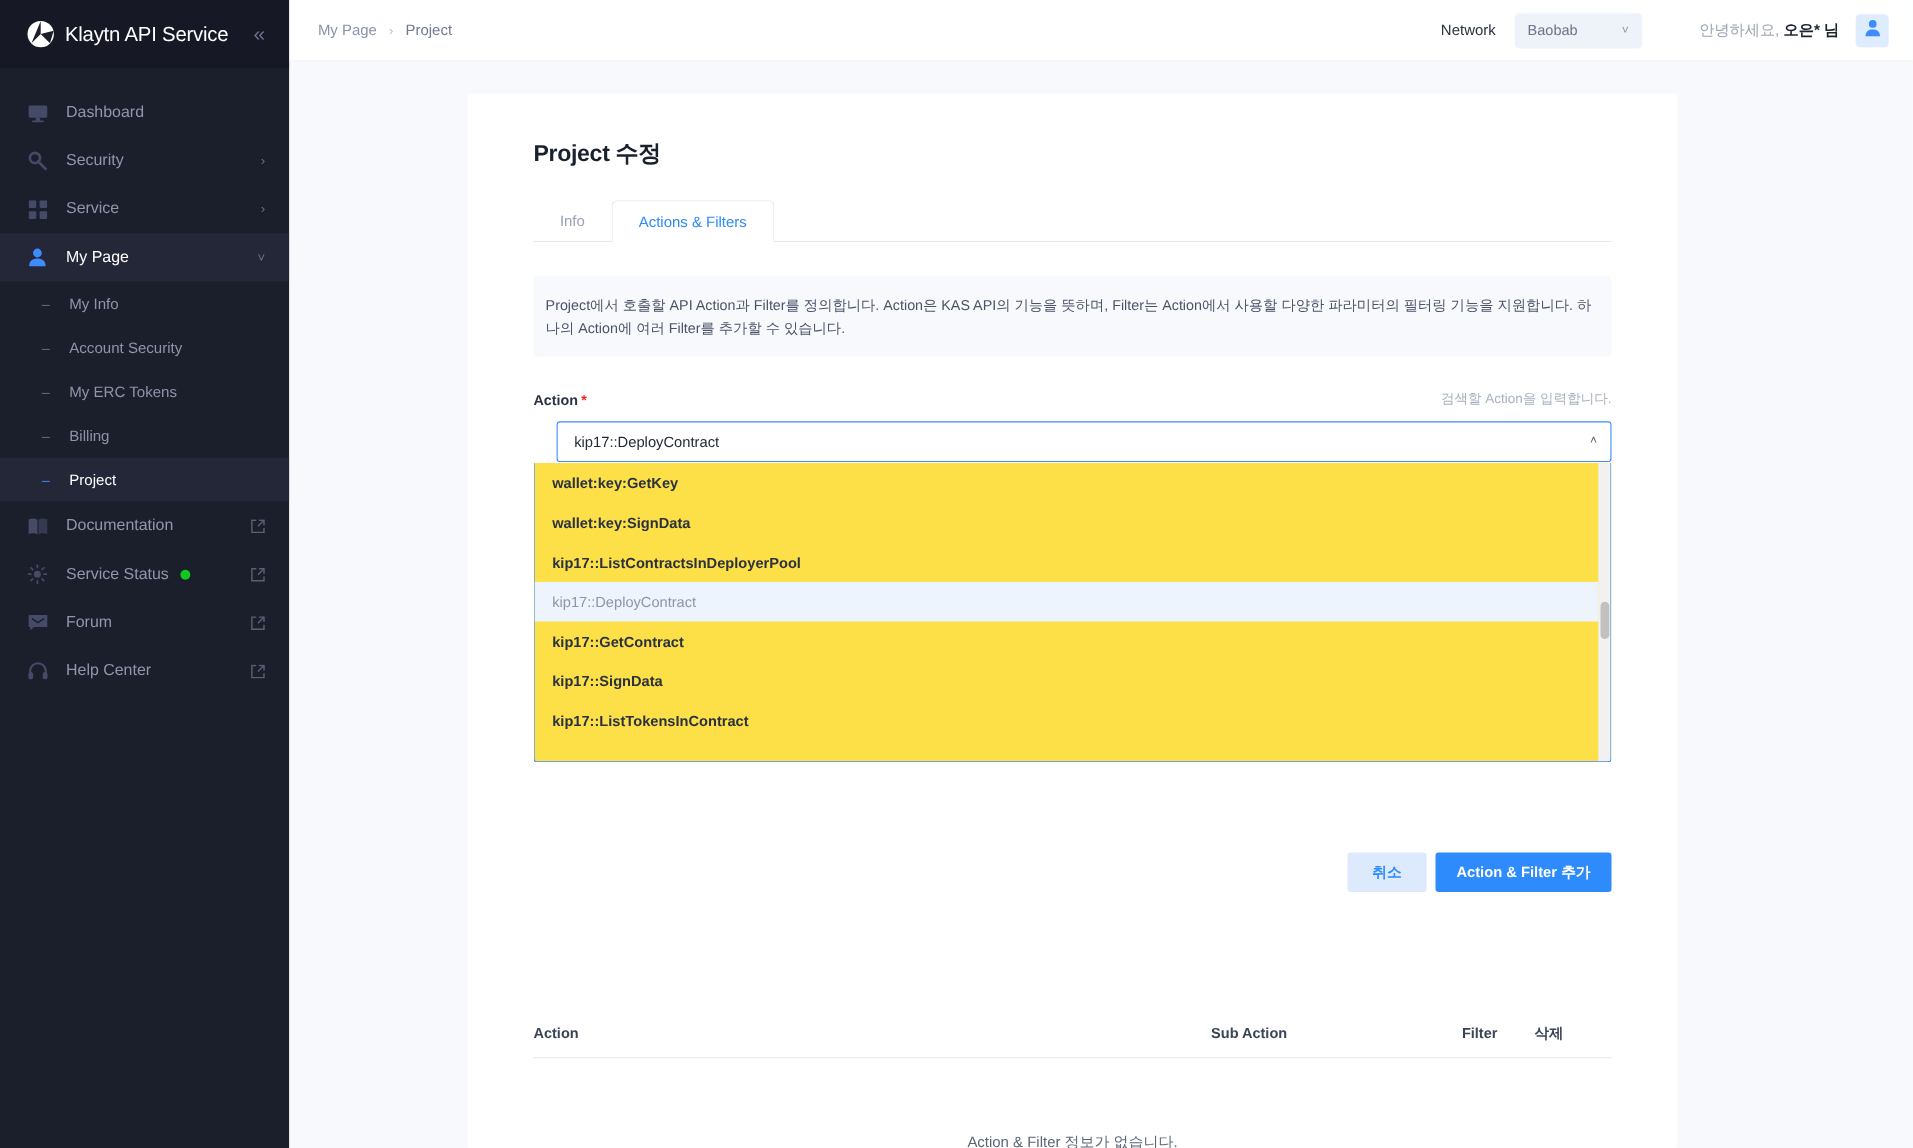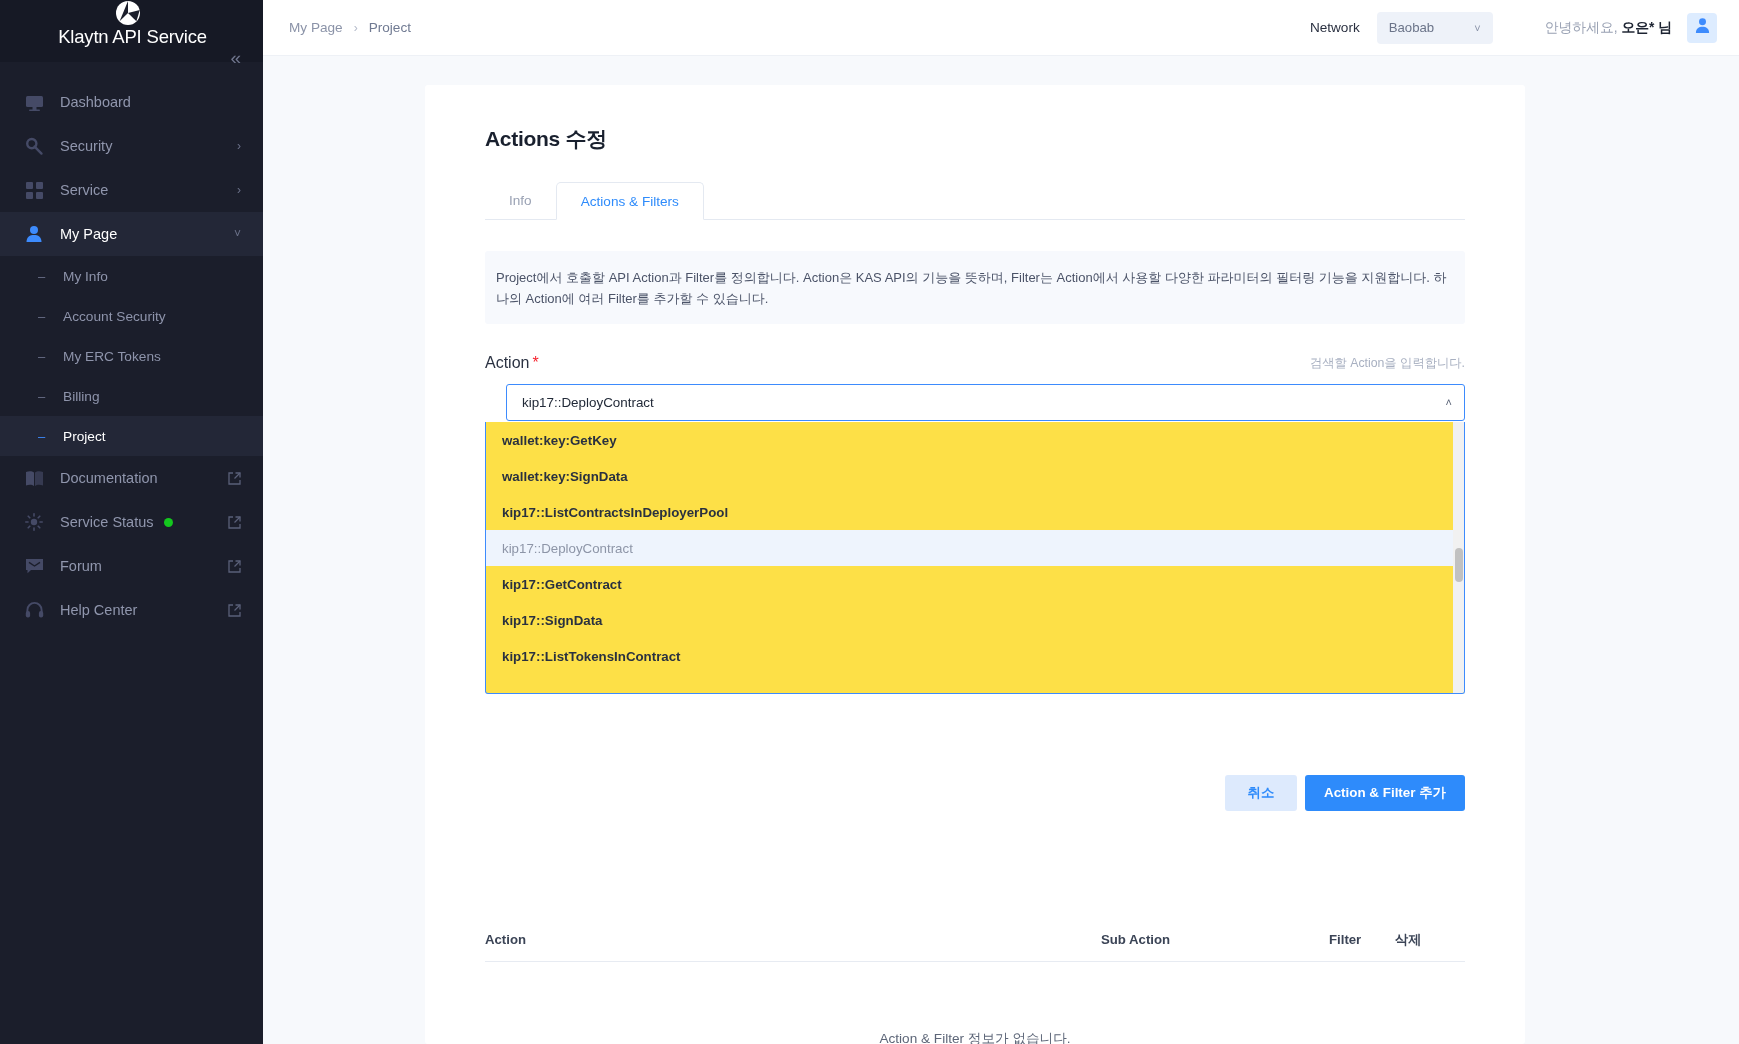--- a/index.html
+++ b/index.html
@@ -17,21 +17,20 @@
     background: #1b1e2b;
     flex: 0 0 263px;
     position: relative;
     color: #9aa0b5;
   }
   .brand {
     height: 62px;
     display: flex; align-items: center;
     padding: 0 22px 0 24px;
     background: #161925;
-    flex-direction: column;
   }
   .brand-logo {
     width: 26px; height: 26px; flex: 0 0 26px;
     margin-right: 9px;
     position: relative;
   }
   .brand-title {
     font-size: 18.5px;
     color: #ffffff;
     letter-spacing: -0.2px;
@@ -191,22 +190,22 @@
     font-size: 13px;
     line-height: 1.62;
     color: #4b5368;
   }
 
   .field-row {
     margin-top: 30px;
     display: flex; align-items: flex-end;
   }
   .field-label {
-    font-size: 16px;
-    font-weight: normal;
+    font-size: 13px;
+    font-weight: bold;
     color: #2b3242;
     text-align: right;
   }
   .req { color: #f5222d; margin-left: 3px; }
   .field-hint {
     margin-left: auto;
     font-size: 12.3px;
     color: #a8b0c1;
   }
 
@@ -501,21 +500,21 @@
                 <path d="M2 17 C2 12 5.2 10.3 9 10.3 C12.8 10.3 16 12 16 17 Z" fill="#3d8bfd"></path>
               </svg>
           </span>
         </div>
       </div>
     </header>
 
     <div class="card">
       <div class="card-inner">
 
-        <h1 class="page-title">Actions 수정</h1>
+        <h1 class="page-title">Project 수정</h1>
 
         <div class="tabs">
           <div class="tab">Info</div>
           <div class="tab active">Actions &amp; Filters</div>
         </div>
 
         <div class="notice">Project에서 호출할 API Action과 Filter를 정의합니다. Action은 KAS API의 기능을 뜻하며, Filter는 Action에서 사용할 다양한 파라미터의 필터링 기능을 지원합니다. 하나의 Action에 여러 Filter를 추가할 수 있습니다.</div>
 
         <div class="field-row">
           <span class="field-label"><span>Action</span><span class="req">*</span></span>

